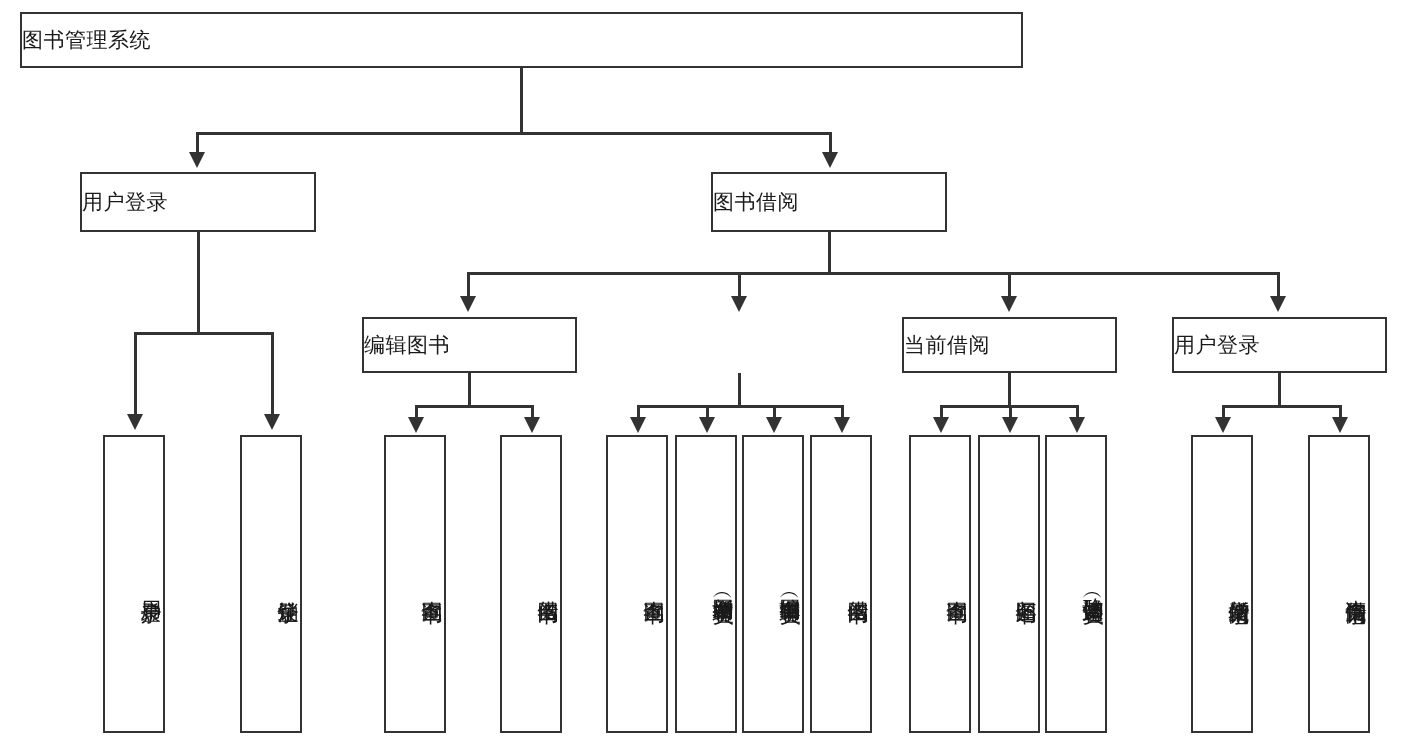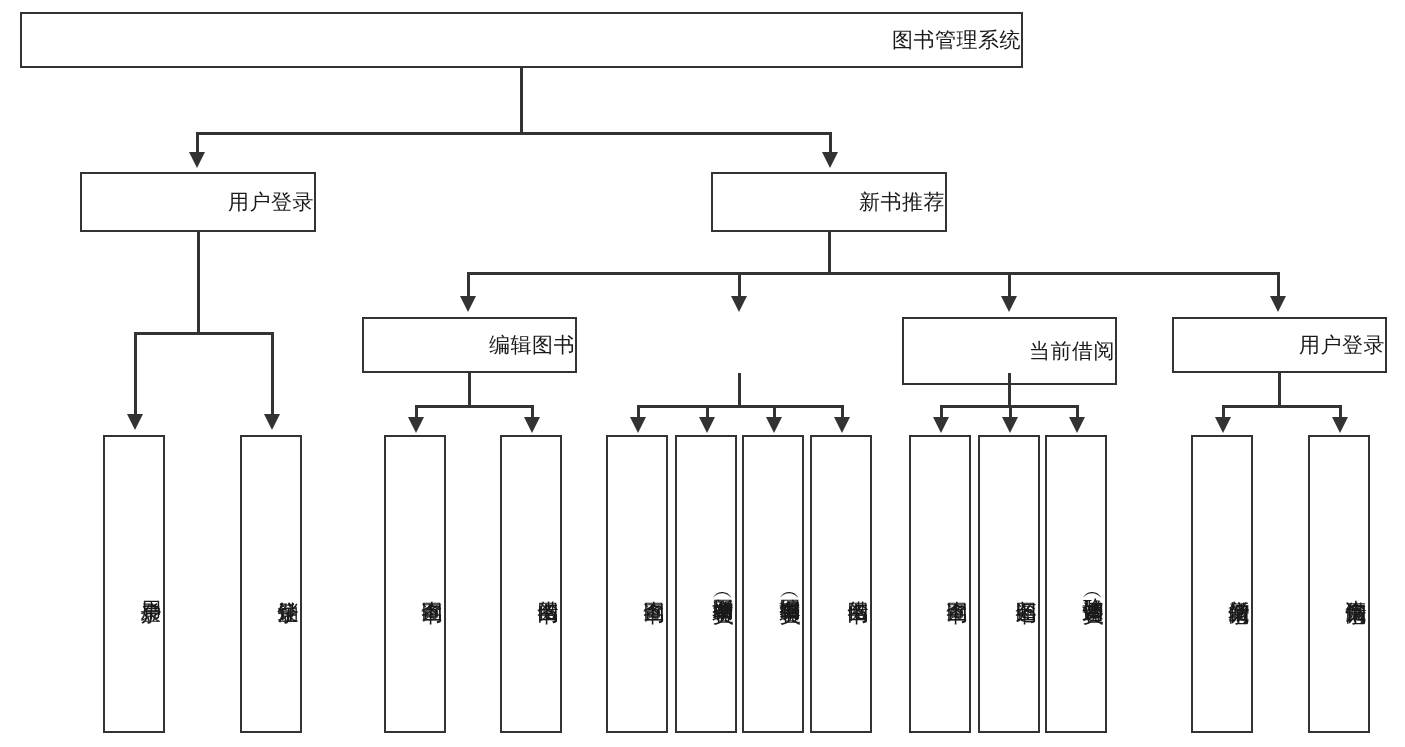--- a/index.html
+++ b/index.html
@@ -17,21 +17,21 @@
     background: #ffffff;
     overflow: hidden;
   }
   .node {
     position: absolute;
     box-sizing: border-box;
     border: 2px solid #333333;
     background: #ffffff;
     display: flex;
     align-items: center;
-    justify-content: flex-end;
+    justify-content: flex-start;
     color: #1a1a1a;
     line-height: 1.18;
   }
   .node.horiz {
     font-size: 21px;
     letter-spacing: 0.5px;
   }
   .node.vert {
     font-size: 21px;
     writing-mode: vertical-rl;
@@ -86,21 +86,21 @@
 
   <div class="edge v" style="left:196px; top:132px; height:24px;"></div>
   <div class="arrow" style="left:189px; top:152px;"></div>
   <div class="edge v" style="left:829px; top:132px; height:24px;"></div>
   <div class="arrow" style="left:822px; top:152px;"></div>
 
   <div class="node horiz" style="left:80px; top:172px; width:236px; height:60px;">
     <span class="node-label">用户登录</span>
   </div>
   <div class="node horiz" style="left:711px; top:172px; width:236px; height:60px;">
-    <span class="node-label">新书推荐</span>
+    <span class="node-label">图书借阅</span>
   </div>
 
   <div class="edge v" style="left:197px; top:232px; height:102px;"></div>
   <div class="edge h" style="left:134px; top:332px; width:140px;"></div>
   <div class="edge v" style="left:134px; top:332px; height:84px;"></div>
   <div class="arrow" style="left:127px; top:414px;"></div>
   <div class="edge v" style="left:271px; top:332px; height:84px;"></div>
   <div class="arrow" style="left:264px; top:414px;"></div>
 
   <div class="edge v" style="left:828px; top:232px; height:42px;"></div>
@@ -110,21 +110,21 @@
   <div class="edge v" style="left:738px; top:272px; height:26px;"></div>
   <div class="arrow" style="left:731px; top:296px;"></div>
   <div class="edge v" style="left:1008px; top:272px; height:26px;"></div>
   <div class="arrow" style="left:1001px; top:296px;"></div>
   <div class="edge v" style="left:1277px; top:272px; height:26px;"></div>
   <div class="arrow" style="left:1270px; top:296px;"></div>
 
   <div class="node horiz" style="left:362px; top:317px; width:215px; height:56px;">
     <span class="node-label">编辑图书</span>
   </div>
-  <div class="node horiz" style="left:902px; top:317px; width:215px; height:68px;">
+  <div class="node horiz" style="left:902px; top:317px; width:215px; height:56px;">
     <span class="node-label">当前借阅</span>
   </div>
   <div class="node horiz" style="left:1172px; top:317px; width:215px; height:56px;">
     <span class="node-label">用户登录</span>
   </div>
 
   <div class="edge v" style="left:468px; top:373px; height:34px;"></div>
   <div class="edge h" style="left:415px; top:405px; width:119px;"></div>
   <div class="edge v" style="left:415px; top:405px; height:14px;"></div>
   <div class="arrow" style="left:408px; top:417px;"></div>

